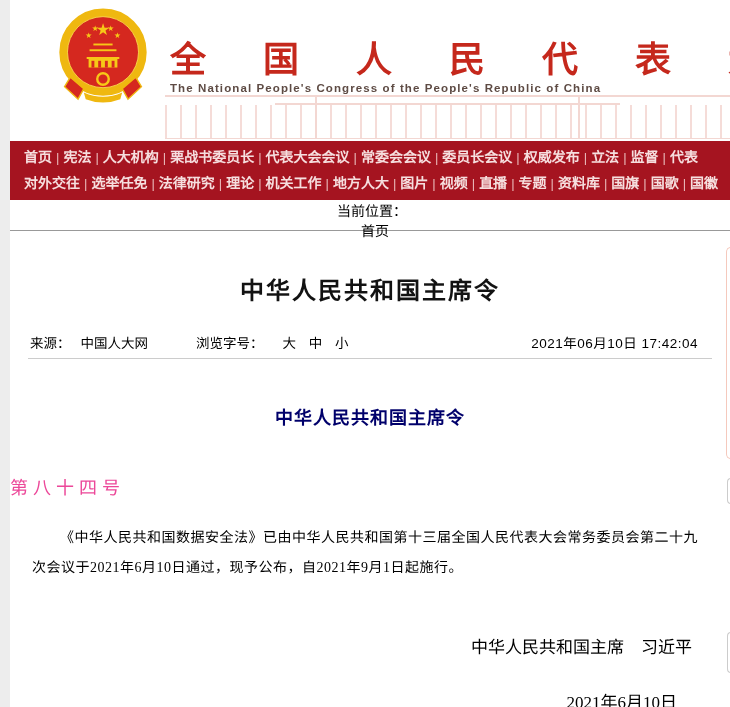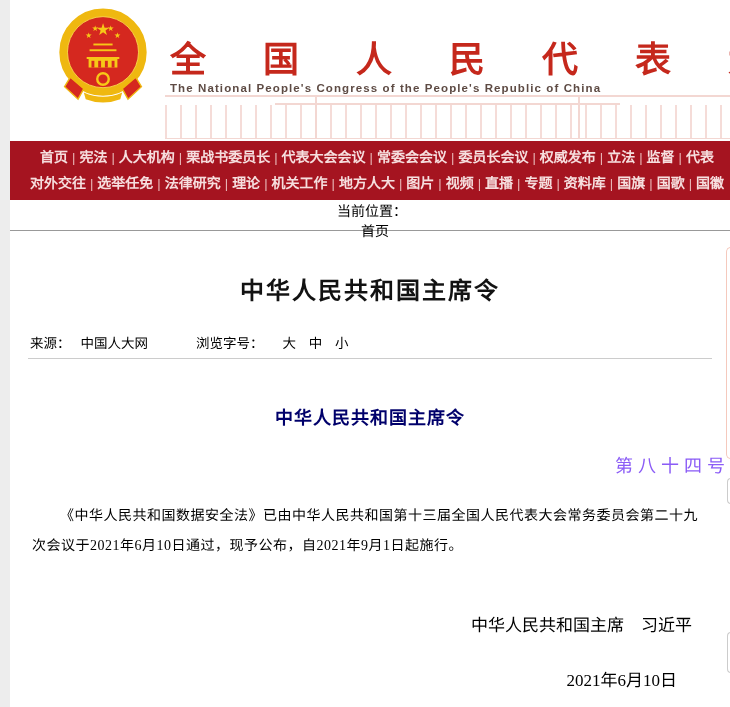--- a/index.html
+++ b/index.html
@@ -37,21 +37,21 @@
     background:repeating-linear-gradient(90deg,#f5dcd8 0 2px,transparent 2px 15px);
     border-bottom:1px solid #f3d7d2;
   }
   .building .mid {
     position:absolute; left:150px; right:150px; top:2px; bottom:2px;
     border-left:2px solid #f3d7d2; border-right:2px solid #f3d7d2;
   }
 
   
   .main-nav { background:#a51420; padding:3px 0 4px 14px; }
-  .nav-row { height:26px; line-height:26px; white-space:nowrap;text-align:center; }
+  .nav-row { height:26px; line-height:26px; white-space:nowrap; }
   .nav-row a {
     color:#f6dede; text-decoration:none; font-size:14px; font-weight:bold;
   }
   .nav-row .sep { color:#e9b9b9; font-size:13px; margin:0 4px; font-weight:normal; }
 
   
   .breadcrumb { height:30px; display:flex; align-items:center; padding-left:4px; font-size:14px; color:#000;flex-direction:column; }
   .breadcrumb a { color:#000; text-decoration:none; margin-left:6px; }
   .crumb-line { border:none; border-top:1px solid #999; width:100%; }
 
@@ -70,23 +70,23 @@
   .meta-source { margin-right:48px; }
   .fontsize-links a { margin-left:9px; }
   .meta-datetime { margin-left:auto; padding-right:12px; letter-spacing:0.5px; }
   .meta-line { border:none; border-top:1px solid #ccc; margin:6px 18px 0 18px; }
 
   .doc-title {
     margin-top:44px; text-align:center;
     font-size:18px; font-weight:bold; color:#00006b; letter-spacing:1px;
   }
   .doc-number {
-    margin-top:22px; text-align:right;
+    margin-top:44px; text-align:left;
     font-family:"Liberation Serif","DejaVu Serif",serif;
-    font-size:18px; color:#8b5cf6; letter-spacing:5px;
+    font-size:18px; color:#ec4899; letter-spacing:5px;
   }
   .doc-body {
     margin-top:24px; padding:0 22px; text-indent:2em;
     font-family:"Liberation Serif","DejaVu Serif",serif;
     font-size:14px; color:#000; line-height:30px; letter-spacing:0.5px;
   }
   .signature {
     margin-top:50px; text-align:right; padding-right:38px;
     font-family:"Liberation Serif","DejaVu Serif",serif;
     font-size:17px; color:#000;
@@ -167,20 +167,21 @@
 
     <div class="meta-row">
       <span class="meta-label">来源：</span>
       <a href="#" class="meta-source">中国人大网</a>
       <span class="meta-label">浏览字号：</span>
       <span class="fontsize-links">
         <a href="#">大</a>
         <a href="#">中</a>
         <a href="#">小</a>
       </span>
+      <span class="meta-datetime">2021年06月10日  17:42:04</span>
     </div>
     <hr class="meta-line">
 
     <h2 class="doc-title">中华人民共和国主席令</h2>
     <div class="doc-number">第八十四号</div>
     <p class="doc-body">《中华人民共和国数据安全法》已由中华人民共和国第十三届全国人民代表大会常务委员会第二十九次会议于2021年6月10日通过，现予公布，自2021年9月1日起施行。</p>
     <div class="signature">中华人民共和国主席　习近平</div>
     <div class="sign-date">2021年6月10日</div>
   </main>
 

